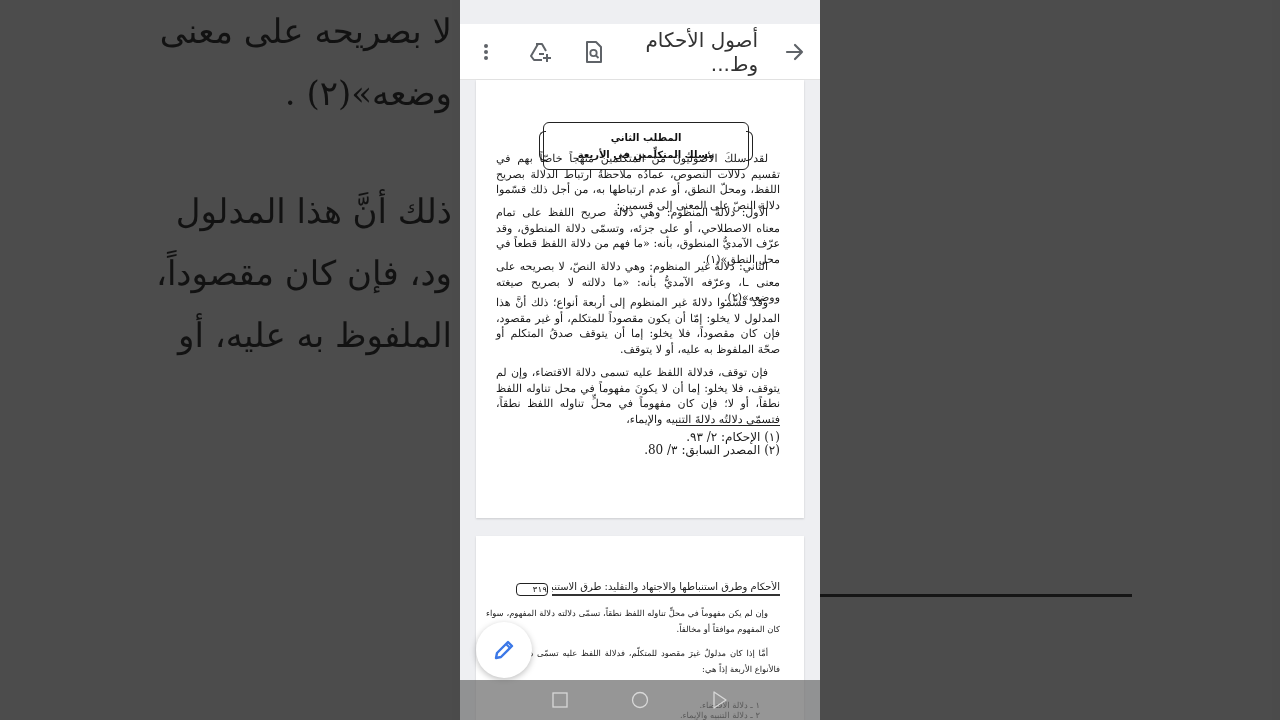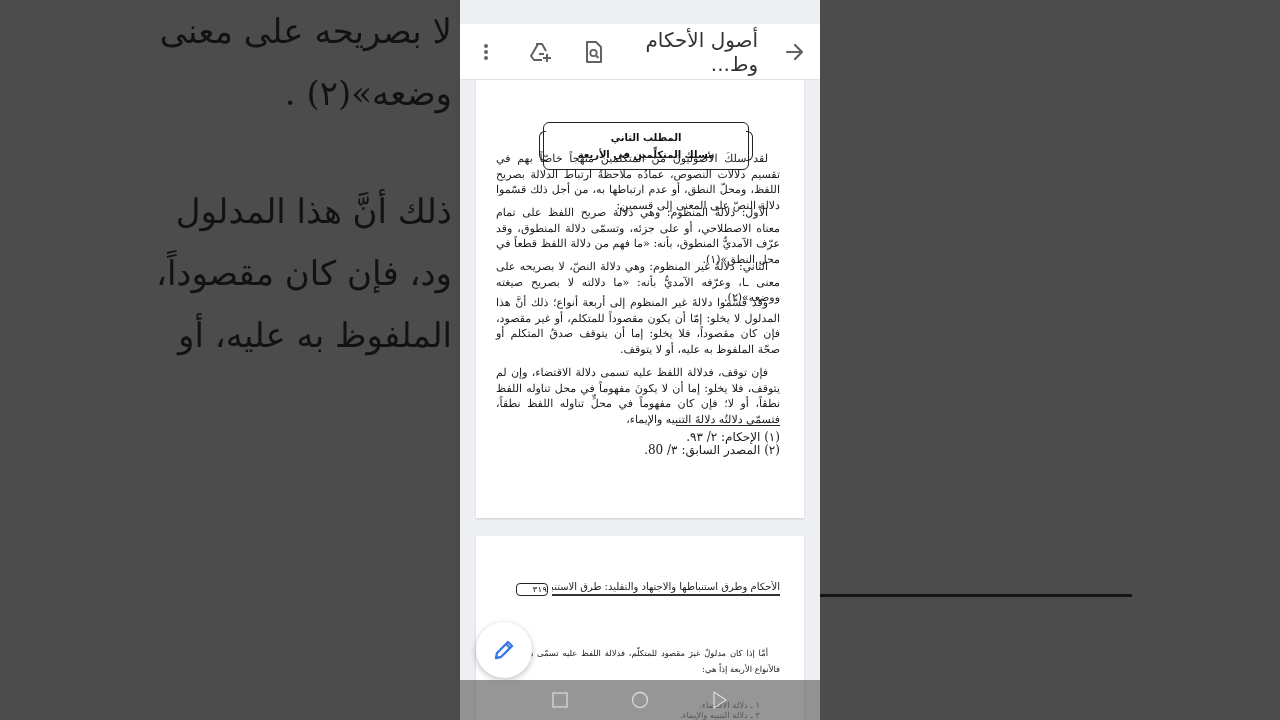--- a/index.html
+++ b/index.html
@@ -186,20 +186,21 @@
         <div>(١) الإحكام: ٢/ ٩٣.</div>
         <div>(٢) المصدر السابق: ٣/ 80.</div>
       </div>
     </div>
 
     <div class="page page-2">
       <div class="p2-header">
         <div class="p2-header-text">الأحكام وطرق استنباطها والاجتهاد والتقليد: طرق الاستنباط ـ الألفاظ ومعانيها</div>
         <div class="page-num">٣١٩</div>
       </div>
+      <p class="p2-para ar" style="top:70px;"><span class="ind" style="display:inline-block;width:12px"></span><span>وإن لم يكن مفهوماً في محلٍّ تناوله اللفظ نطقاً، تسمّى دلالته دلالة المفهوم، سواء كان المفهوم موافقاً أو مخالفاً.</span></p>
       <p class="p2-para ar" style="top:110px;"><span class="ind" style="display:inline-block;width:12px"></span><span>أمَّا إذا كان مدلولُ غيرَ مقصود للمتكلّم، فدلالة اللفظ عليه تسمّى دلالة الإشارة، فالأنواع الأربعة إذاً هي:</span></p>
       <p class="p2-para ar" style="top:150px; padding-right:20px;margin-top:12px;">١ ـ دلالة الاقتضاء.</p>
       <p class="p2-para ar" style="top:172px; padding-right:20px;">٢ ـ دلالة التنبيه والإيماء.</p>
     </div>
 
     <div class="fab">
       <svg width="22" height="22" viewBox="0 0 22 22">
           <path d="M3 19l1-5L15 3l4 4L8 18z" fill="none" stroke="#3b78e7" stroke-width="2.4" stroke-linejoin="round"></path>
           <path d="M13 5l4 4" stroke="#3b78e7" stroke-width="2.2"></path>
         </svg>

